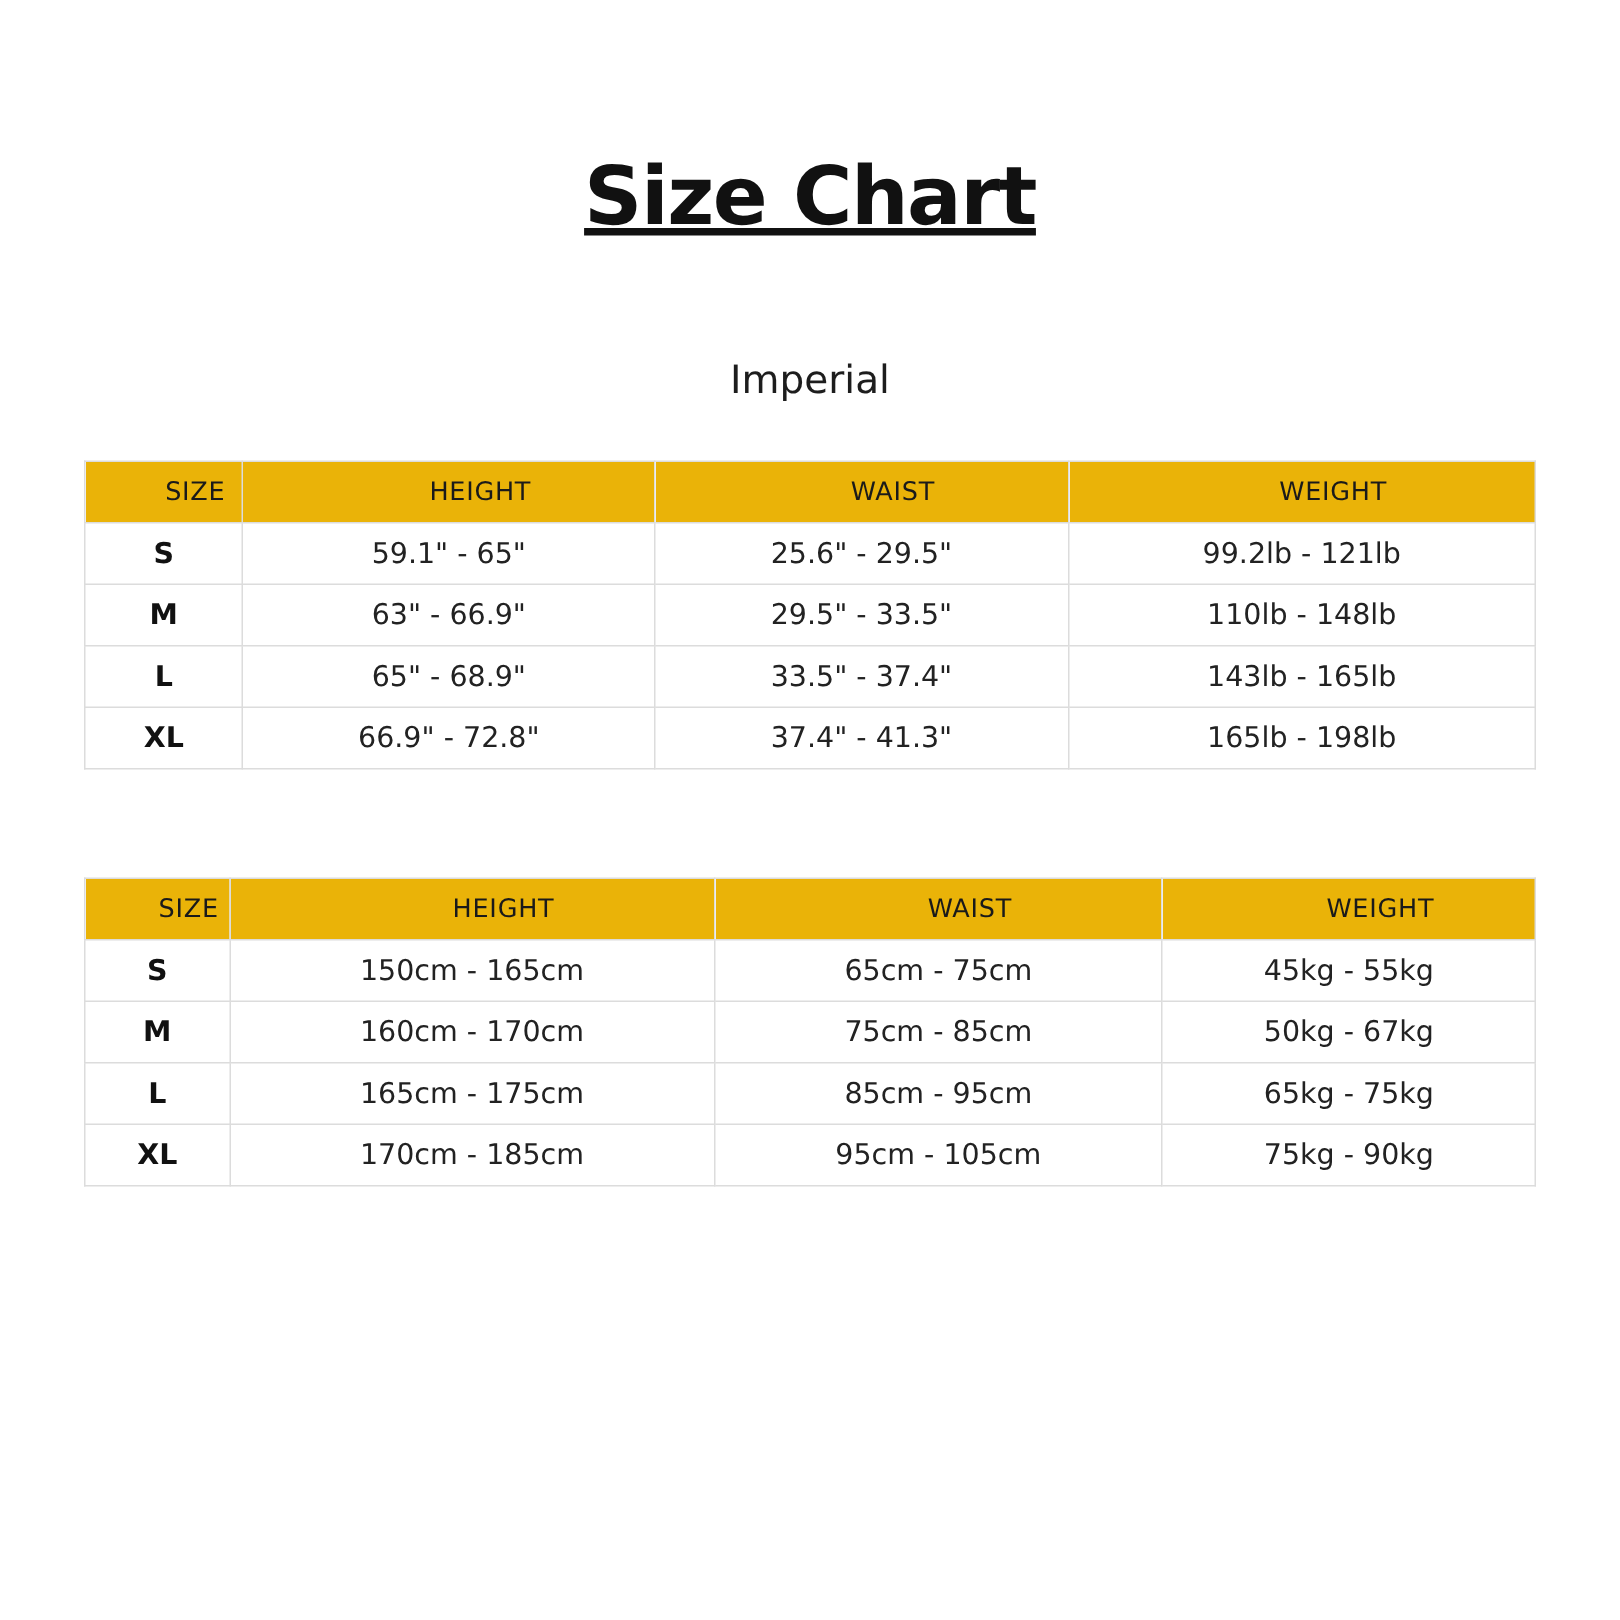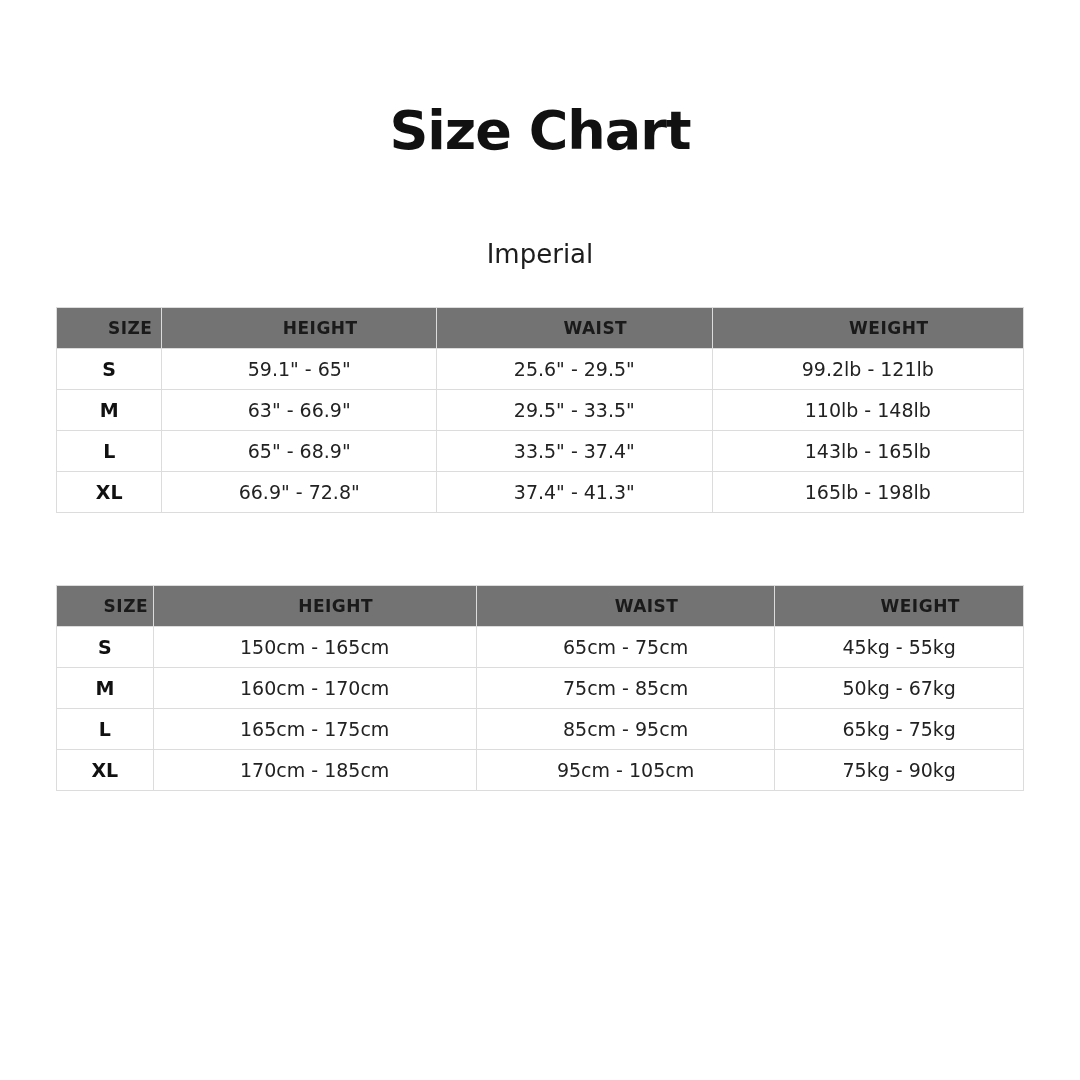--- a/index.html
+++ b/index.html
@@ -20,20 +20,21 @@
     padding: 0;
   }
   .title {
     margin: 104px 0 0 0;
     text-align: center;
     font-size: 54px;
     line-height: 1;
     font-weight: bold;
     letter-spacing: -1px;
     color: #111111;
+    text-decoration: underline;
   }
   .size-table-section { margin: 12px; }
   .section-0 { margin-top: 82px; }
   .section-1 { margin-top: 72px; }
   .table-subtitle {
     margin: 0 0 38px 0;
     text-align: center;
     font-size: 26px;
     line-height: 1.1;
     font-weight: normal;
@@ -49,24 +50,24 @@
     border: 1px solid #dcdcdc;
     text-align: center;
     vertical-align: middle;
     padding: 0;
     height: 40px;
     overflow: hidden;
     white-space: nowrap;
   }
   .size-table th {
     font-size: 17px;
-    font-weight: bold;
+    font-weight: normal;
     letter-spacing: 0.5px;
     color: #1a1a1a;
-    background: #737373;
+    background: #eab308;
     padding-left: 42px;
   }
   .size-table td {
     font-size: 19px;
     font-weight: normal;
     color: #222222;
   }
   .size-table td.size-col {
     font-weight: bold;
     color: #111111;

